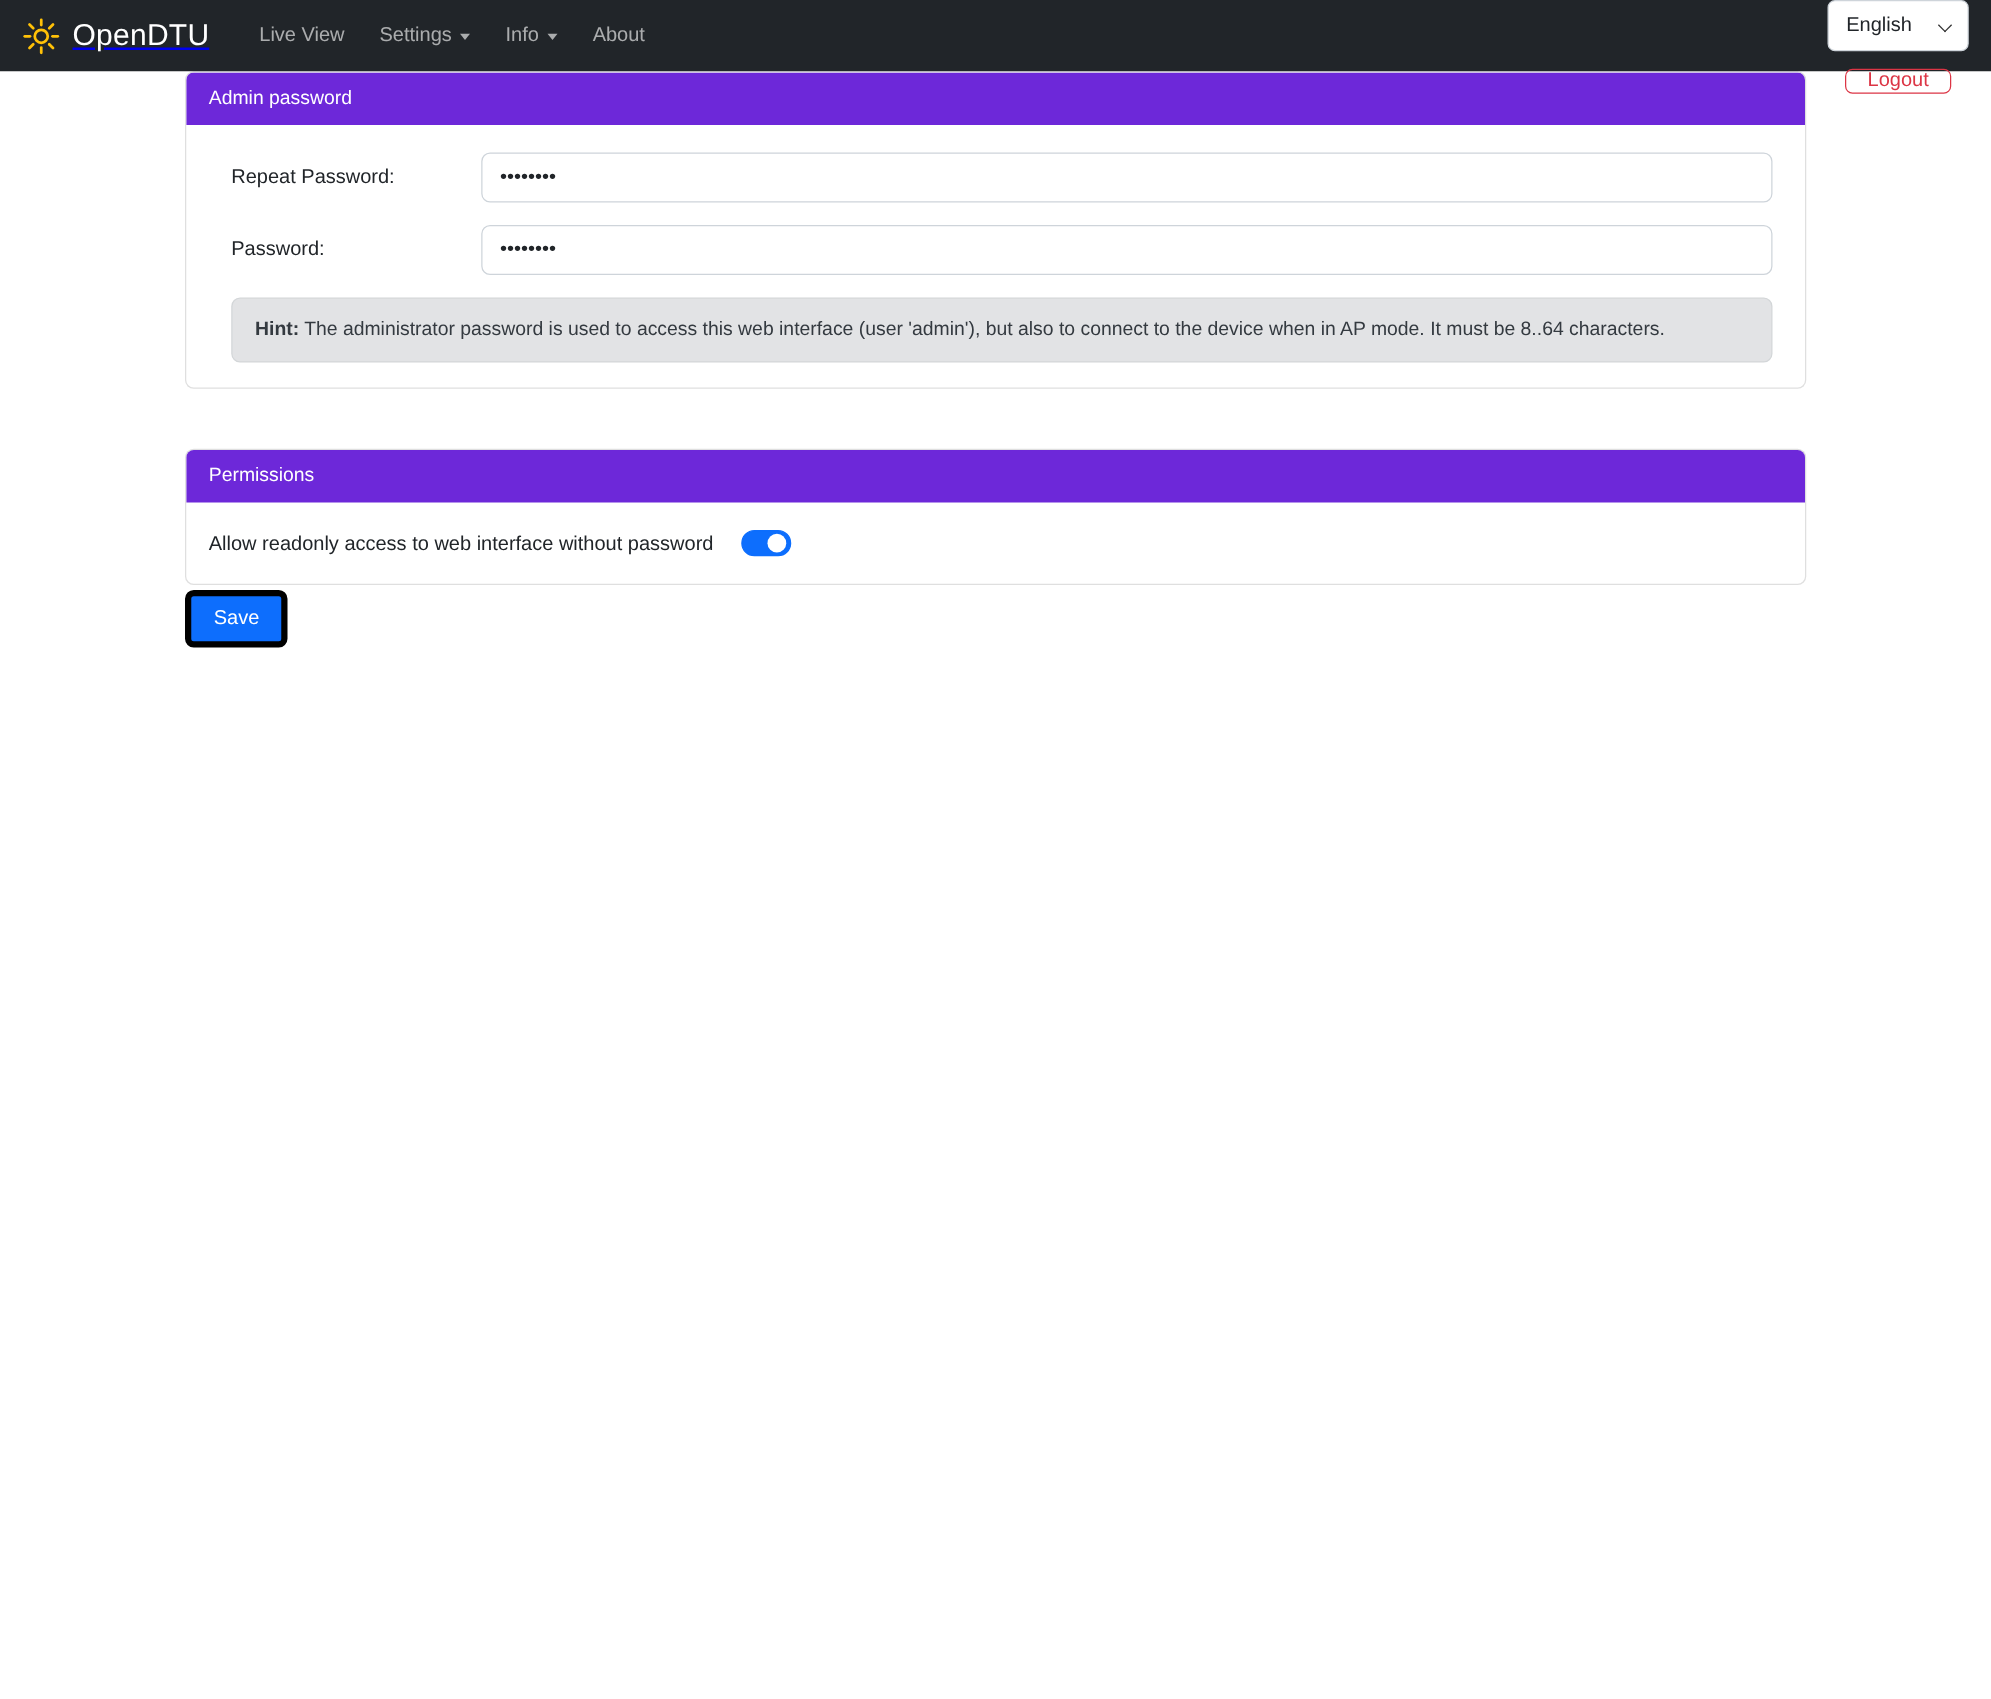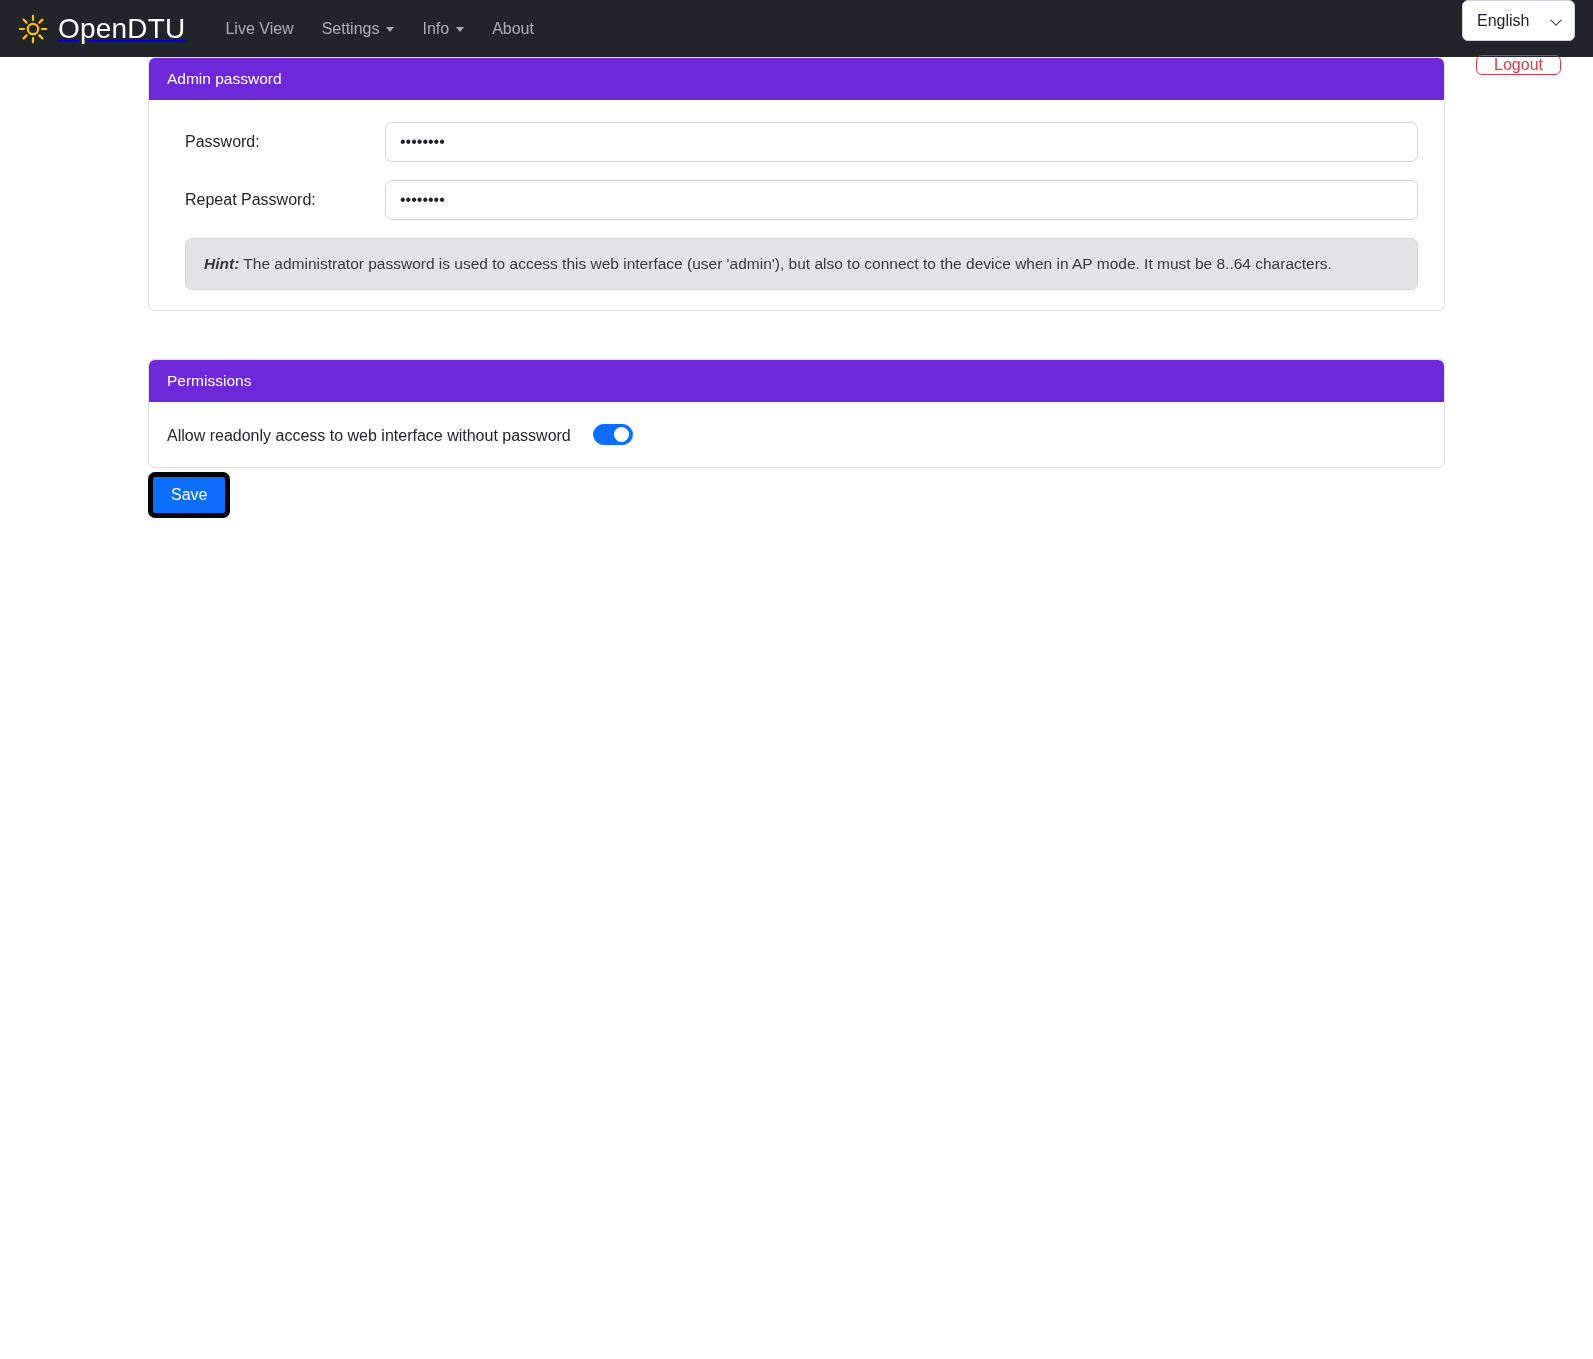--- a/index.html
+++ b/index.html
@@ -23,21 +23,21 @@
     position: relative;
   }
   .brand {
     display: flex;
     align-items: center;
     gap: 10px;
     margin-right: 26px;
   }
   .brand-text {
     color: #ffffff;
-    font-size: 28px;
+    font-size: 24px;
     letter-spacing: .2px;
     text-align: center;
   }
   .sun-icon { width: 30px; height: 30px; display: block; }
   .nav-links {
     display: flex;
     align-items: center;
     gap: 0px;
   }
   .nav-link {
@@ -164,21 +164,21 @@
   .hint {
     background: #e2e3e5;
     border: 1px solid #d3d6d8;
     border-radius: 7px;
     padding: 15px 18px;
     font-size: 15.5px;
     color: #343a40;
     margin: 14px 8px 0 18px;
     line-height: 1.3;
   }
-  .hint b { font-weight: bold; font-style: italic; }
+  .hint b { font-weight: bold; }
 
   
   .perm-row {
     display: flex;
     align-items: flex-end;
     padding: 22px 18px 22px 18px;
     gap: 22px;
   }
   .perm-label { font-size: 16px; color: #212529; }
   .switch {
@@ -267,26 +267,26 @@
 
 <div class="page">
 
 
   
   <div class="card">
     <div class="card-header">Admin password</div>
     <div class="card-body">
 
       <div class="form-row">
-        <label class="form-label">Password:</label>
+        <label class="form-label">Repeat Password:</label>
         <input class="form-control" type="password" value="password" placeholder="" style="">
       </div>
 
       <div class="form-row">
-        <label class="form-label">Repeat Password:</label>
+        <label class="form-label">Password:</label>
         <input class="form-control" type="password" value="password" placeholder="" style="">
       </div>
 
       <div class="hint">
         <b>Hint:</b><span> The administrator password is used to access this web interface (user 'admin'), but also to connect to the device when in AP mode. It must be 8..64 characters.</span>
       </div>
 
     </div>
   </div>
 

